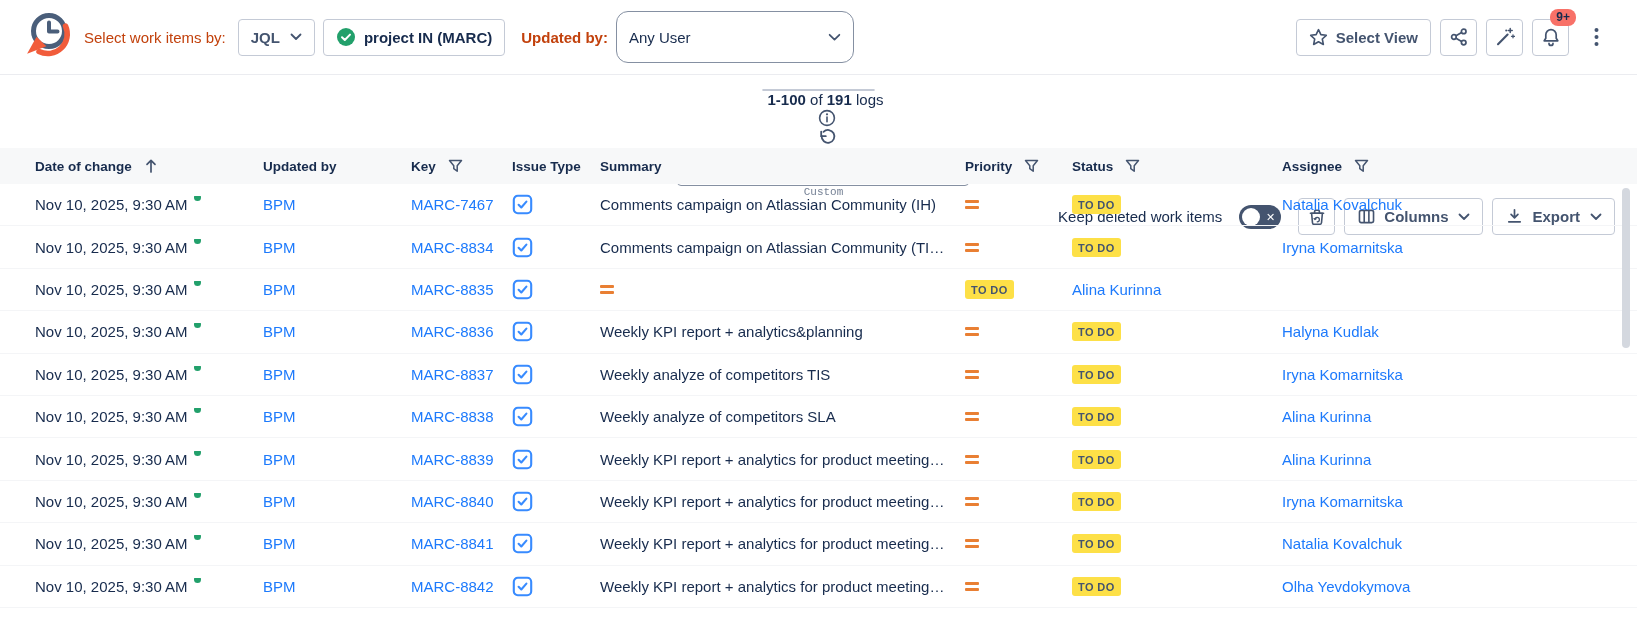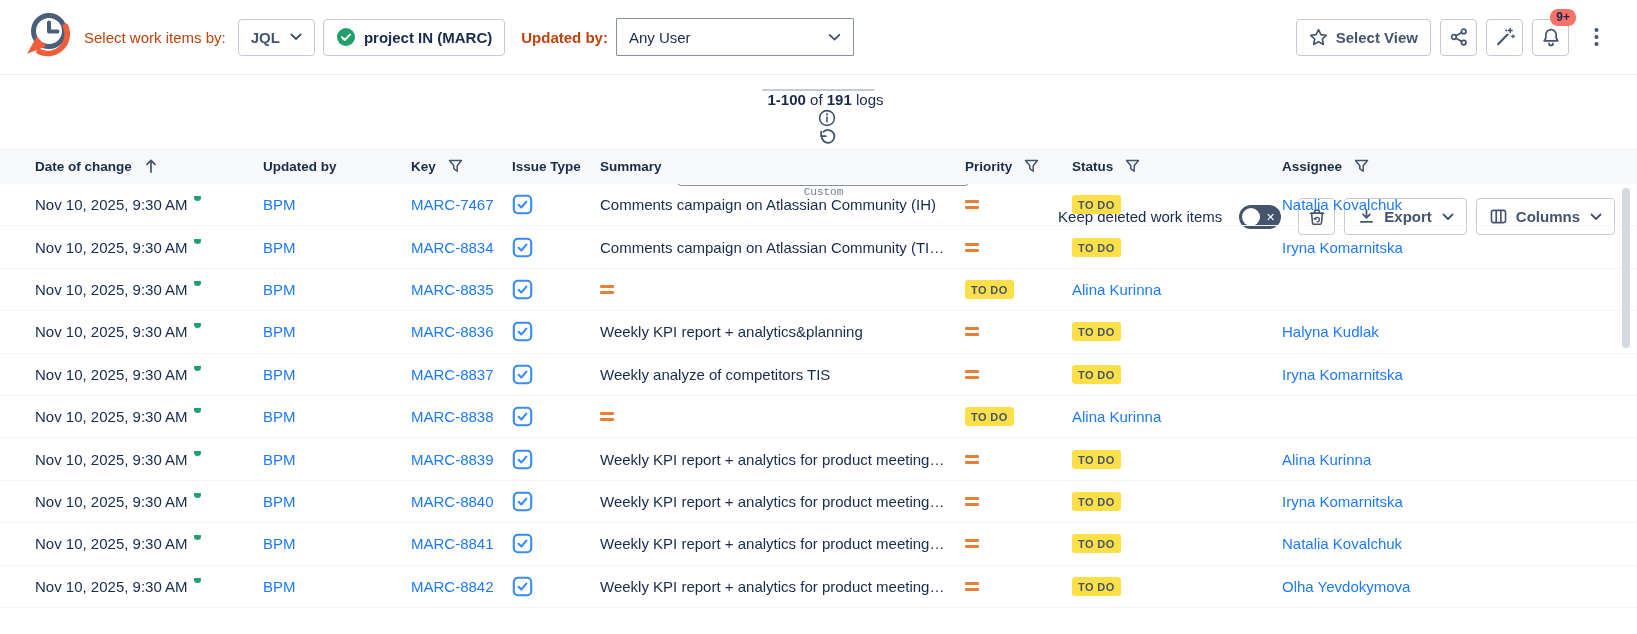--- a/index.html
+++ b/index.html
@@ -10,22 +10,22 @@
   svg{display:block;}
 
   
   .topbar{height:75px;display:flex;align-items:center;padding:0 22px;border-bottom:1px solid #EBECF0;background:#fff;}
   .logo{margin-right:12px;flex:0 0 auto;}
   .lbl{font-size:15px;color:#c2410c;white-space:nowrap;}
   .btn{display:inline-flex;align-items:center;gap:8px;height:37px;padding:0 12px;border:1px solid #C4CAD6;
        border-radius:4px;background:#fff;font-size:15px;font-weight:600;color:#44546F;cursor:pointer;white-space:nowrap;}
   .btn .caret{margin-left:2px;}
   .chip-text{color:#172B4D;}
-  .select-box{display:flex;align-items:center;justify-content:space-between;width:238px;height:38px;
-       border:1px solid #8590A2;border-radius:1px;padding:0 12px;font-size:15px;color:#172B4D;cursor:pointer;background:#fff;}
+  .select-box{display:flex;align-items:center;justify-content:space-between;width:238px;height:52px;
+       border:1px solid #8590A2;border-radius:12px;padding:0 12px;font-size:15px;color:#172B4D;cursor:pointer;background:#fff;}
   .iconbtn{width:37px;height:37px;border:1px solid #C4CAD6;border-radius:4px;background:#fff;display:flex;
        align-items:center;justify-content:center;cursor:pointer;position:relative;}
   .iconbtn.noborder{border:none;}
   .gap8{margin-left:8px;} .gap12{margin-left:12px;} .gap16{margin-left:16px;font-weight:bold;}
   .right-cluster{margin-left:auto;display:flex;align-items:center;gap:9px;}
   .notif-badge{position:absolute;top:-11px;right:-8px;background:#F87168;color:#172B4D;font-size:12px;
        font-weight:700;padding:1px 6px 2px;border-radius:8px;line-height:14px;}
 
   
   .toolbar{display:flex;align-items:center;padding:0 22px;margin-top:14px;height:38px;flex-direction:column;}
@@ -250,46 +250,46 @@
         <svg width="20" height="20" viewBox="0 0 20 20" fill="none" stroke="#44546F" stroke-width="1.6">
           <path d="M4.6 6.2 H15.4 L14.5 15.8 a1.8 1.8 0 0 1 -1.8 1.6 H7.3 a1.8 1.8 0 0 1 -1.8 -1.6 Z" stroke-linejoin="round"></path>
           <path d="M3.4 6.2 H16.6 M7.6 6 V4.4 a1.2 1.2 0 0 1 1.2 -1.2 h2.4 a1.2 1.2 0 0 1 1.2 1.2 V6" stroke-linecap="round"></path>
           <path d="M8 12.6 a2.2 2.2 0 1 1 2.2 2.2 M8 12.6 l-1 -1 M8 12.6 l1.1 -0.9" stroke-width="1.3" stroke-linecap="round"></path>
         </svg>
       </span>
     </button>
 
     <button class="btn">
       <span>
+        <svg width="19" height="19" viewBox="0 0 20 20" fill="none" stroke="#44546F" stroke-width="1.7">
+          <rect x="2.6" y="3.6" width="14.8" height="12.8" rx="1.8"></rect>
+          <path d="M7.6 3.6 V16.4 M12.5 3.6 V16.4"></path>
+        </svg>
+      </span>
+      <span>Columns</span>
+      <span class="caret">
+        <svg width="12" height="8" viewBox="0 0 12 8">
+            <path d="M1.5 1.5 L6 6 L10.5 1.5" fill="none" stroke="#44546F" stroke-width="1.8" stroke-linecap="round" stroke-linejoin="round"></path>
+          </svg>
+      </span>
+    </button>
+
+    <button class="btn">
+      <span>
         <svg width="19" height="19" viewBox="0 0 20 20" fill="none" stroke="#44546F" stroke-width="1.8" stroke-linecap="round" stroke-linejoin="round">
           <path d="M10 3 V11.2 M6.4 7.8 L10 11.4 L13.6 7.8 M4 15.6 H16"></path>
         </svg>
       </span>
       <span>Export</span>
       <span class="caret">
         <svg width="12" height="8" viewBox="0 0 12 8">
             <path d="M1.5 1.5 L6 6 L10.5 1.5" fill="none" stroke="#44546F" stroke-width="1.8" stroke-linecap="round" stroke-linejoin="round"></path>
           </svg>
       </span>
     </button>
-
-    <button class="btn">
-      <span>
-        <svg width="19" height="19" viewBox="0 0 20 20" fill="none" stroke="#44546F" stroke-width="1.7">
-          <rect x="2.6" y="3.6" width="14.8" height="12.8" rx="1.8"></rect>
-          <path d="M7.6 3.6 V16.4 M12.5 3.6 V16.4"></path>
-        </svg>
-      </span>
-      <span>Columns</span>
-      <span class="caret">
-        <svg width="12" height="8" viewBox="0 0 12 8">
-            <path d="M1.5 1.5 L6 6 L10.5 1.5" fill="none" stroke="#44546F" stroke-width="1.8" stroke-linecap="round" stroke-linejoin="round"></path>
-          </svg>
-      </span>
-    </button>
   </div>
 </div>
 
 <div class="table-wrap">
   <div class="grid thead">
     <div class="th">
       <span>Date of change</span>
       <span>
         <svg width="14" height="16" viewBox="0 0 14 16" fill="none" stroke="#44546F" stroke-width="1.7" stroke-linecap="round" stroke-linejoin="round">
             <path d="M7 14 V2.6 M3 6.4 L7 2.4 L11 6.4"></path>
@@ -529,20 +529,23 @@
       <a class="link">MARC-8838</a>
     </div>
     <div class="cell">
       <span>
         <svg width="21" height="21" viewBox="0 0 21 21">
           <rect x="1.8" y="1.8" width="17.4" height="17.4" rx="4" fill="#fff" stroke="#388BFF" stroke-width="2.1"></rect>
           <path d="M6.6 10.8 L9.3 13.5 L14.4 7.6" fill="none" stroke="#388BFF" stroke-width="2.1" stroke-linecap="round" stroke-linejoin="round"></path>
         </svg>
       </span>
     </div>
+    <div class="cell summary-cell">
+      <span>Weekly analyze of competitors SLA</span>
+    </div>
     <div class="cell">
       <span class="prio">
             <i></i>
             <i></i>
           </span>
     </div>
     <div class="cell">
       <span class="status-badge">TO DO</span>
     </div>
     <div class="cell">

